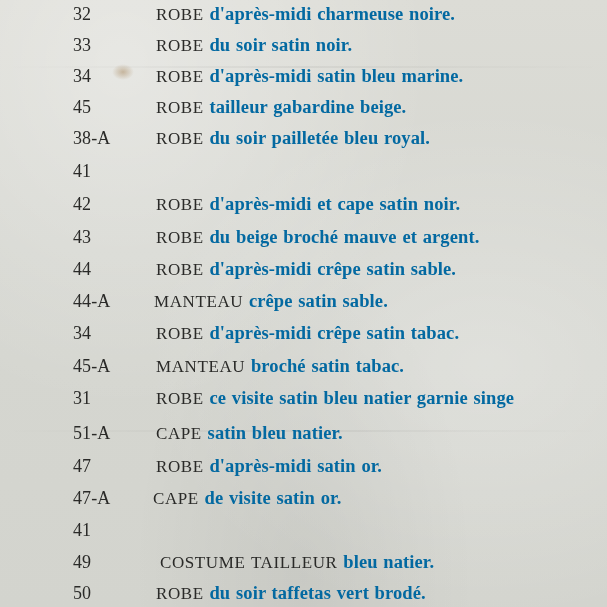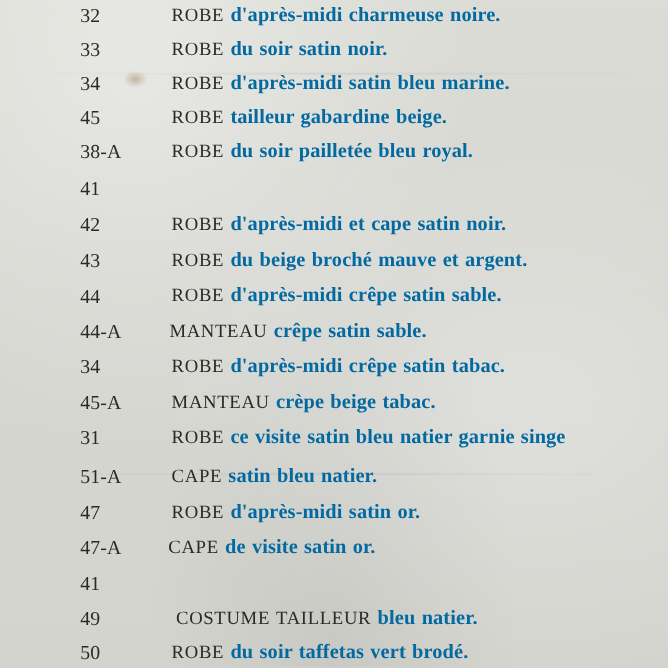--- a/index.html
+++ b/index.html
@@ -124,21 +124,21 @@
   <div class="entry" style="top:286px">
     <span class="num">44-A</span>
     <span class="desc" style="left:154px"><span class="kw">MANTEAU</span> <span class="rest">crêpe satin sable.</span></span>
   </div>
   <div class="entry" style="top:318px">
     <span class="num">34</span>
     <span class="desc"><span class="kw">ROBE</span> <span class="rest">d'après-midi crêpe satin tabac.</span></span>
   </div>
   <div class="entry" style="top:351px">
     <span class="num">45-A</span>
-    <span class="desc"><span class="kw">MANTEAU</span> <span class="rest">crèpe beige tabac.</span></span>
+    <span class="desc"><span class="kw">MANTEAU</span> <span class="rest">broché satin tabac.</span></span>
   </div>
   <div class="entry" style="top:383px">
     <span class="num">31</span>
     <span class="desc"><span class="kw">ROBE</span> <span class="rest">ce visite satin bleu natier garnie singe</span></span>
   </div>
   <div class="entry" style="top:418px">
     <span class="num">51-A</span>
     <span class="desc"><span class="kw">CAPE</span> <span class="rest">satin bleu natier.</span></span>
   </div>
   <div class="entry" style="top:451px">

